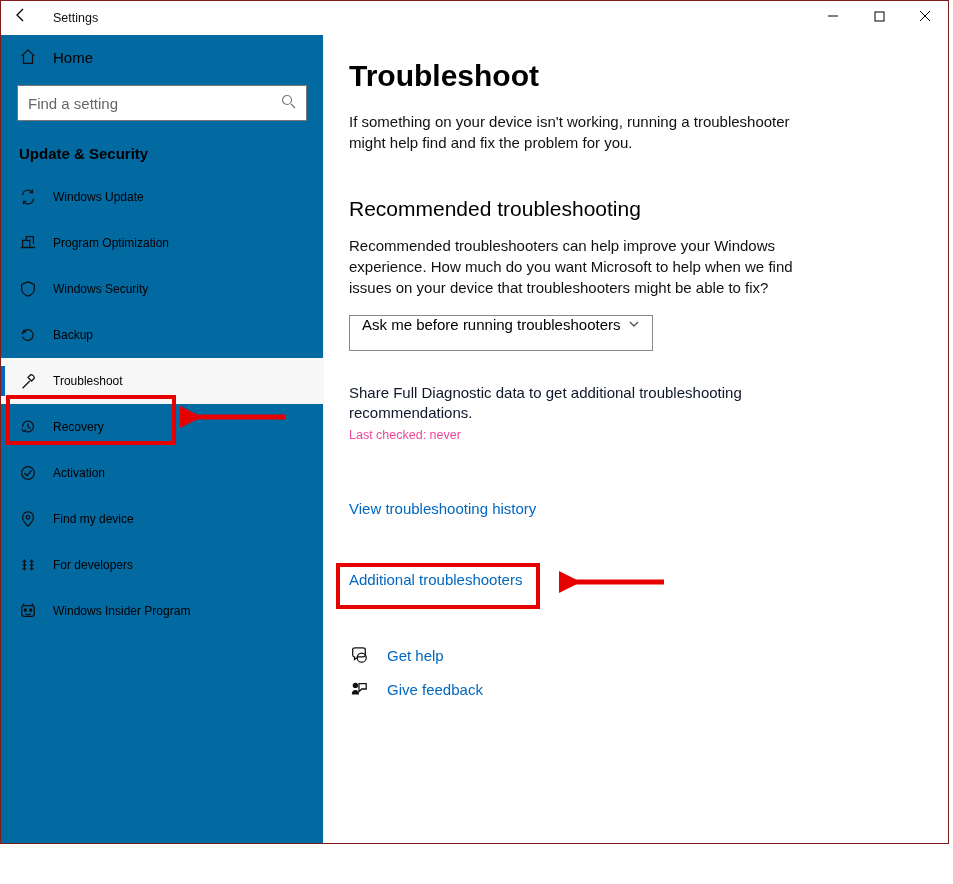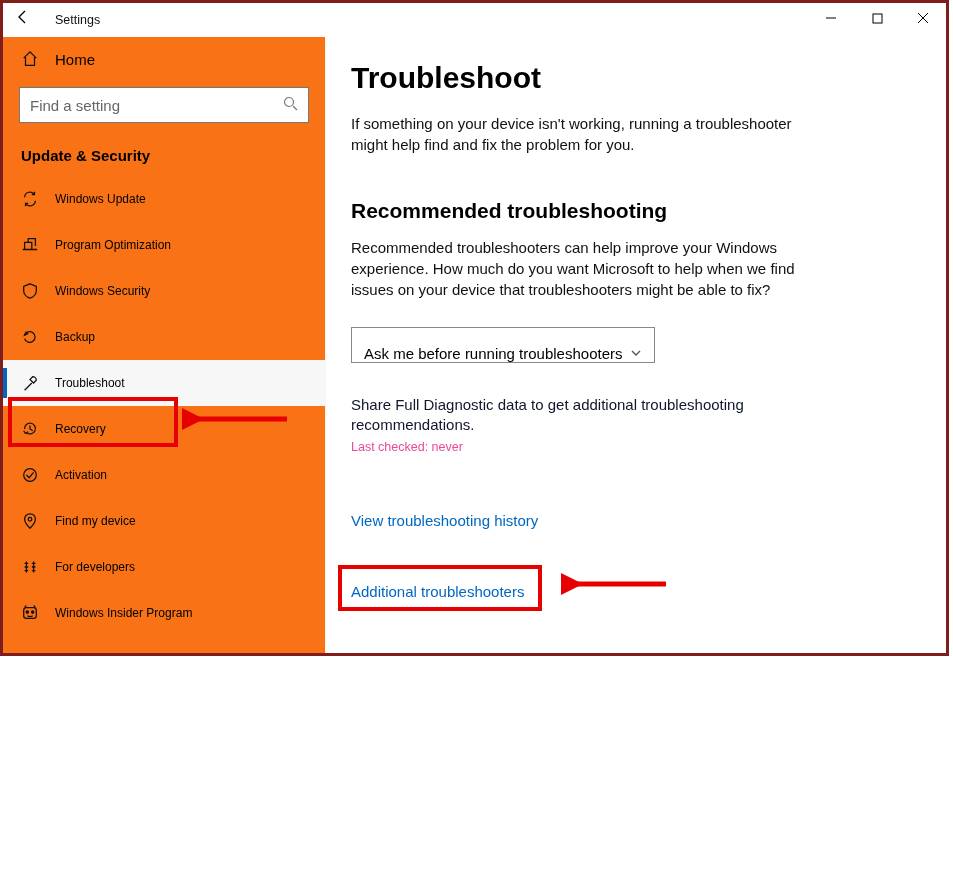--- a/index.html
+++ b/index.html
@@ -1,42 +1,42 @@
 <!DOCTYPE html>
 <html><head>
 <meta charset="utf-8">
 <style>
   html,body{margin:0;padding:0;font-family:"Segoe UI",Arial,sans-serif;font-size:14px;color:#000;background:#fff}
   body{display:flex;align-items:flex-start;justify-content:flex-start}
-  .window{width:949px;height:656px;border:3px solid #7f1d1d;background:#fff;display:flex;flex-direction:column;position:relative;box-sizing:border-box}
+  .window{width:949px;height:844px;border:1px solid #7f1d1d;background:#fff;display:flex;flex-direction:column;position:relative;box-sizing:border-box}
   
   .titlebar{height:34px;display:flex;align-items:center;position:relative;font-size:12.5px;color:#111}
   .tb-back{width:40px;text-align:center;line-height:34px;font-size:15px}
   .tb-title{padding-left:12px}
   .tb-controls{position:absolute;right:0;top:0;display:flex}
   .tb-btn{width:46px;height:30px;display:flex;align-items:center;justify-content:center}
   .tb-btn svg{stroke:#000;stroke-width:1;fill:none}
   
   .body{flex:1;display:flex;min-height:0}
-  .sidebar{width:323px;box-sizing:border-box;padding:0;border-right:1px solid #f5f5f5;background:#f97316}
+  .sidebar{width:323px;box-sizing:border-box;padding:0;border-right:1px solid #f5f5f5;background:#0369a1}
   .content{flex:1;padding:0 40px 0 25px;box-sizing:border-box}
   
   .home{display:flex;align-items:center;gap:16px;height:44px;padding-left:18px;font-size:15px}
   .search{margin:6px 16px 18px 16px;height:34px;border:1px solid #777;display:flex;align-items:center;justify-content:space-between;padding:0 10px 0 10px;font-size:15px;color:#666;background:#fff}
   .section-label{font-weight:600;font-size:15px;padding:6px 0 12px 18px}
   .nav-item{display:flex;align-items:center;gap:16px;height:46px;padding-left:18px;font-size:12px;position:relative}
   .nav-item.active{background:#f7f7f7}
   .nav-item.active::before{content:"";position:absolute;left:0;top:8px;bottom:8px;width:4px;background:#0067c0}
   .nav-icon{width:18px;height:18px;display:flex;align-items:center;justify-content:center}
   .nav-icon svg{stroke:#111;stroke-width:1.4;fill:none;width:18px;height:18px}
   
   h1{font-weight:600;font-size:30px;margin:24px 0 18px 0}
   .subtext{font-size:15px;line-height:1.4;max-width:460px;color:#111}
-  h2{font-weight:700;font-size:21px;margin:44px 0 14px 0}
-  .select{display:inline-flex;align-items:flex-end;justify-content:space-between;gap:4px;border:1px solid #888;height:34px;padding:0 12px 0 12px;font-size:15px;margin-top:13px;min-width:278px;background:#fff}
+  h2{font-weight:400;font-size:21px;margin:44px 0 14px 0}
+  .select{display:inline-flex;align-items:flex-start;justify-content:space-between;gap:4px;border:1px solid #888;height:34px;padding:0 12px 0 12px;font-size:15px;margin-top:3px;min-width:278px;background:#fff}
   .select svg{stroke:#555;stroke-width:1.4;fill:none}
   .warn{color:#0f172a;font-size:15px;margin:32px 0 6px 0;max-width:440px;line-height:1.3}
   .plain{font-size:15px;margin:4px 0}
   .small{font-size:12.5px;color:#ec4899;margin-top:6px}
   .link{color:#0067c0;font-size:15px;display:inline-block;cursor:pointer}
   .link-space{margin-top:58px}
   .link-space2{margin-top:54px}
   .support{margin-top:42px}
   .support-row{display:flex;align-items:flex-end;gap:18px;height:34px}
   .support-row .ic{width:20px;display:flex;justify-content:center}

